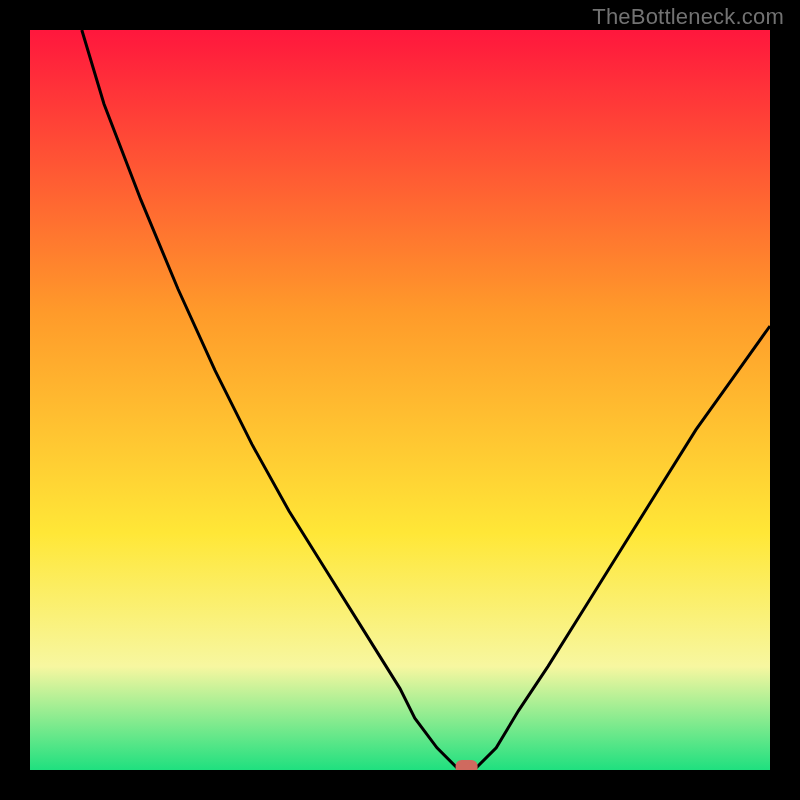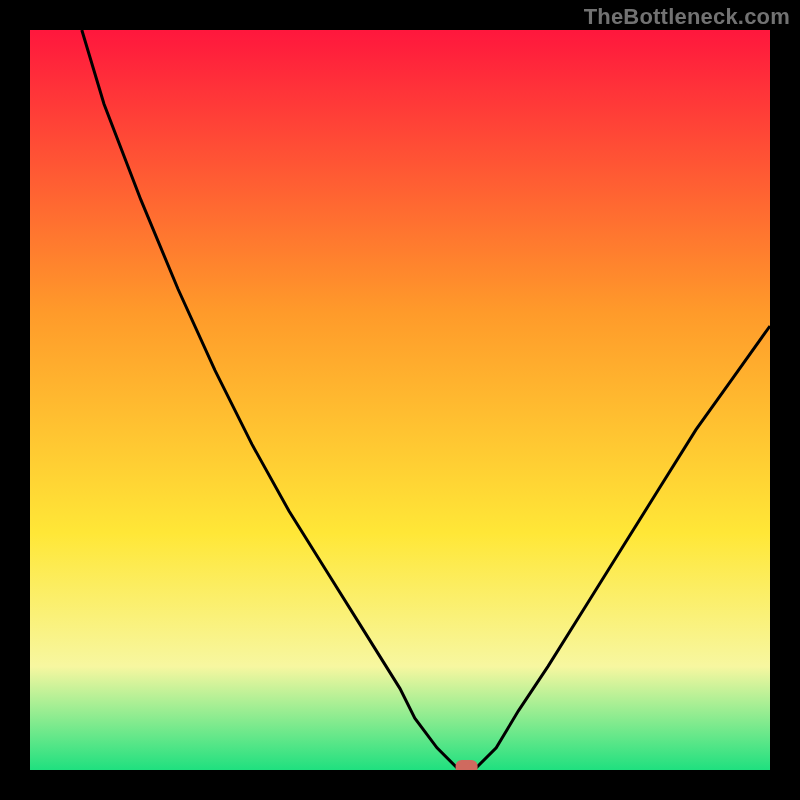--- a/index.html
+++ b/index.html
@@ -13,24 +13,24 @@
   }
   .frame {
     position: relative;
     width: 800px;
     height: 800px;
     background: #000;
   }
   .watermark {
     position: absolute;
     top: 4px;
-    right: 10px;
+    right: 16px;
     color: #727272;
     font-size: 22px;
-    font-weight: 700;
+    font-weight: 400;
     letter-spacing: 0.2px;
     z-index: 10;
   }
   .plot-wrap {
     position: absolute;
     left: 30px;
     top: 30px;
     width: 740px;
     height: 740px;
   }

